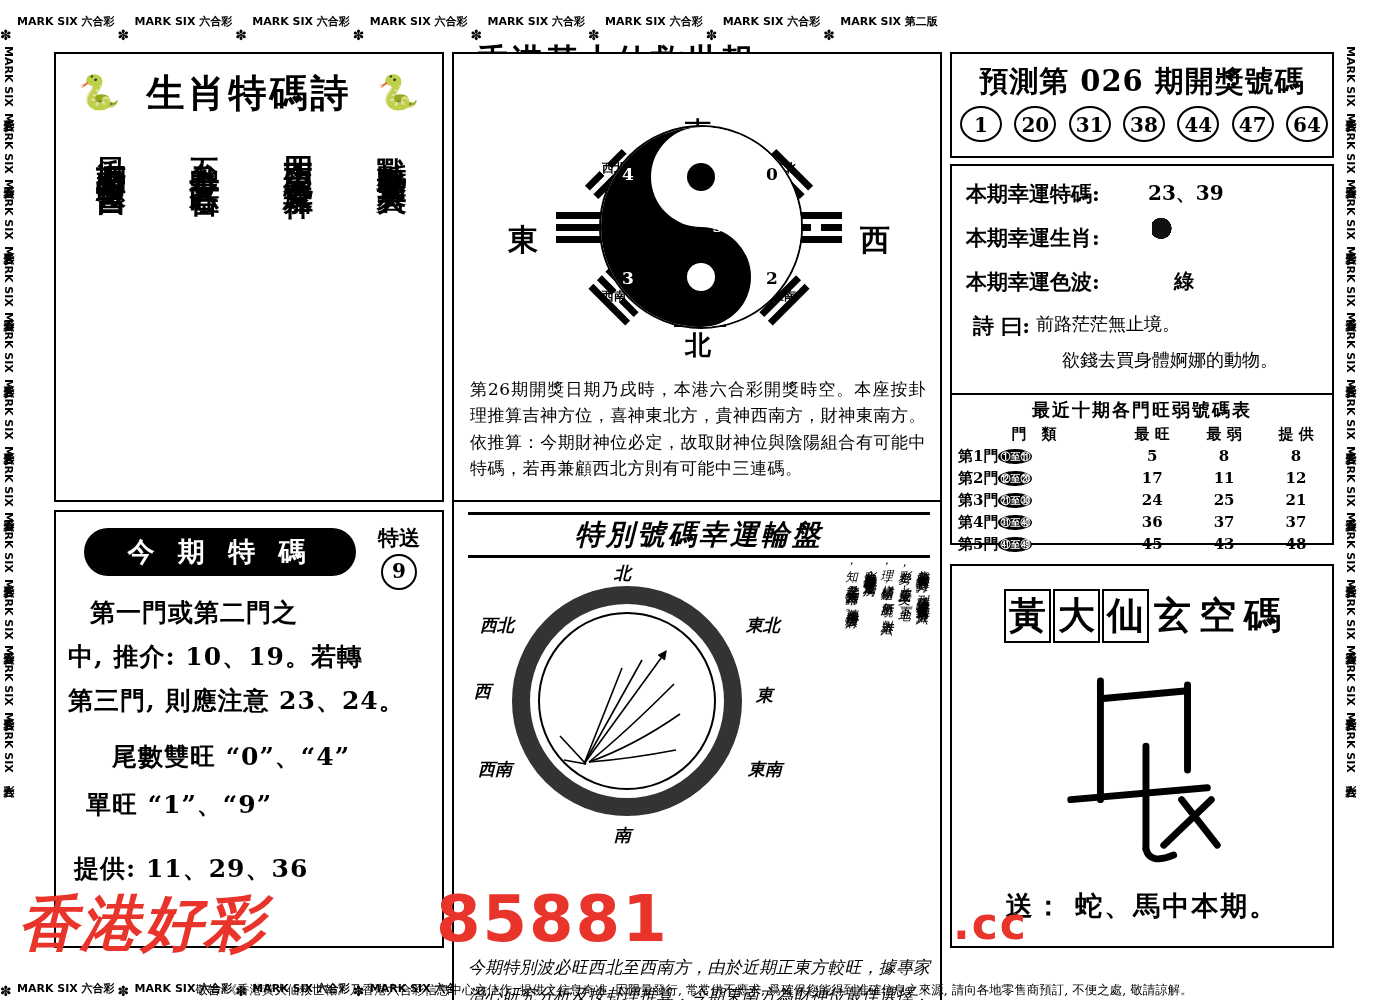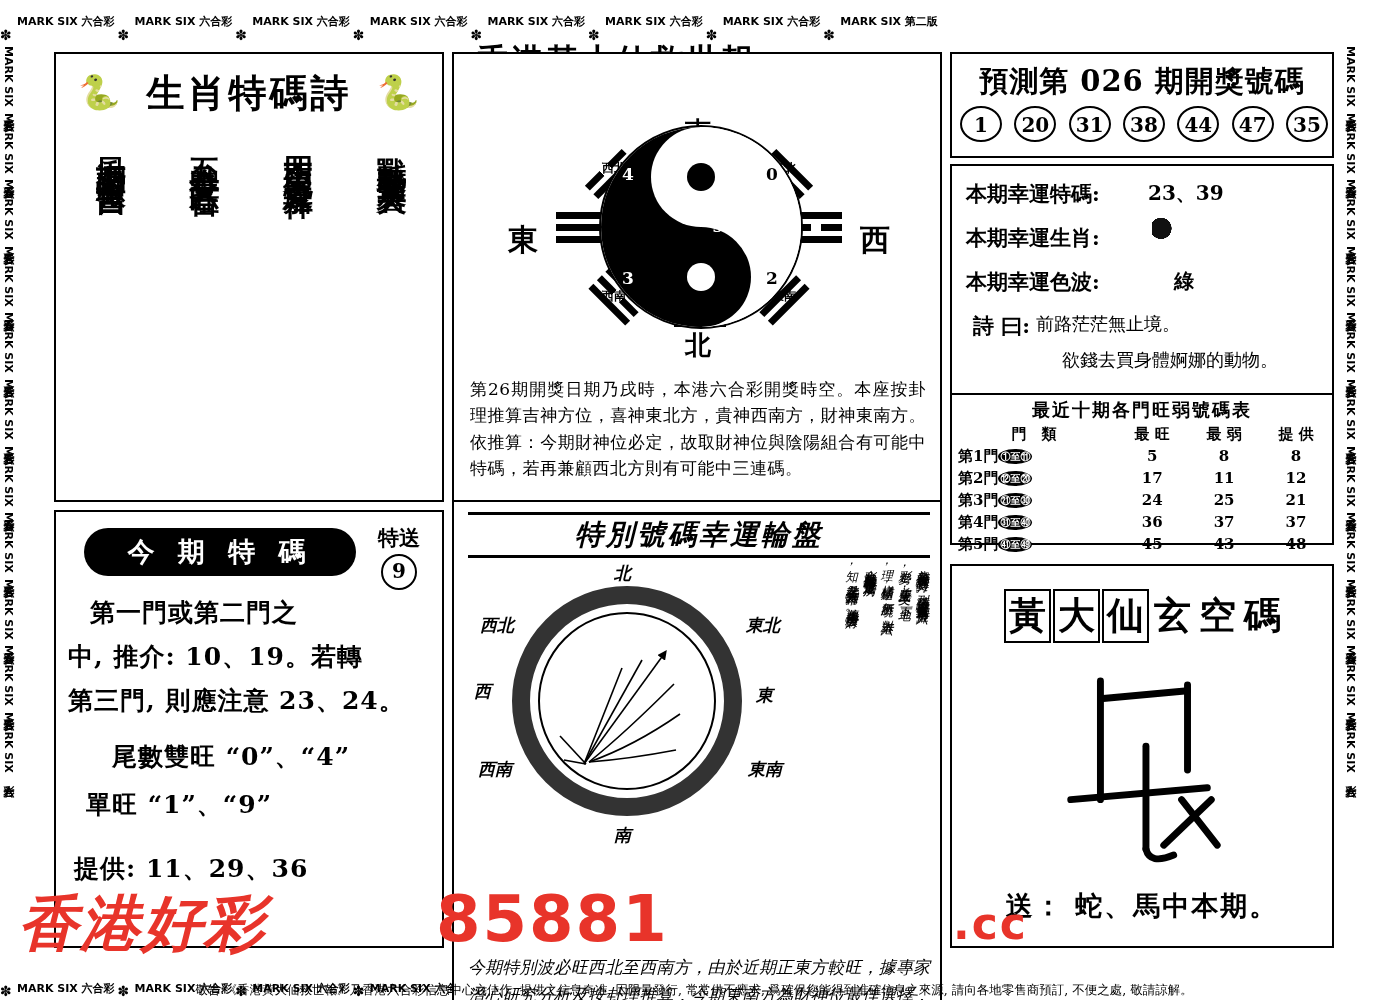--- a/index.html
+++ b/index.html
@@ -355,21 +355,21 @@
 
     <div class="box" id="pred-box">
       <div class="pred-title">預測第 026 期開獎號碼</div>
       <div class="ballrow" id="ballrow">
           <div class="ball">1</div>
           <div class="ball">20</div>
           <div class="ball">31</div>
           <div class="ball">38</div>
           <div class="ball">44</div>
           <div class="ball">47</div>
-          <div class="ball">35</div>
+          <div class="ball">64</div>
         </div>
     </div>
 
     <div class="box" id="lucky-box">
       <div class="lk-row" id="lk1">本期幸運特碼:</div>
       <div class="lk-val" id="lv1">23、39</div>
       <div class="lk-row" id="lk2">本期幸運生肖:</div>
       <div class="zodiac-stamp"></div>
       <div class="lk-row" id="lk3">本期幸運色波:</div>
       <div class="lk-val" id="lv3">綠</div>

